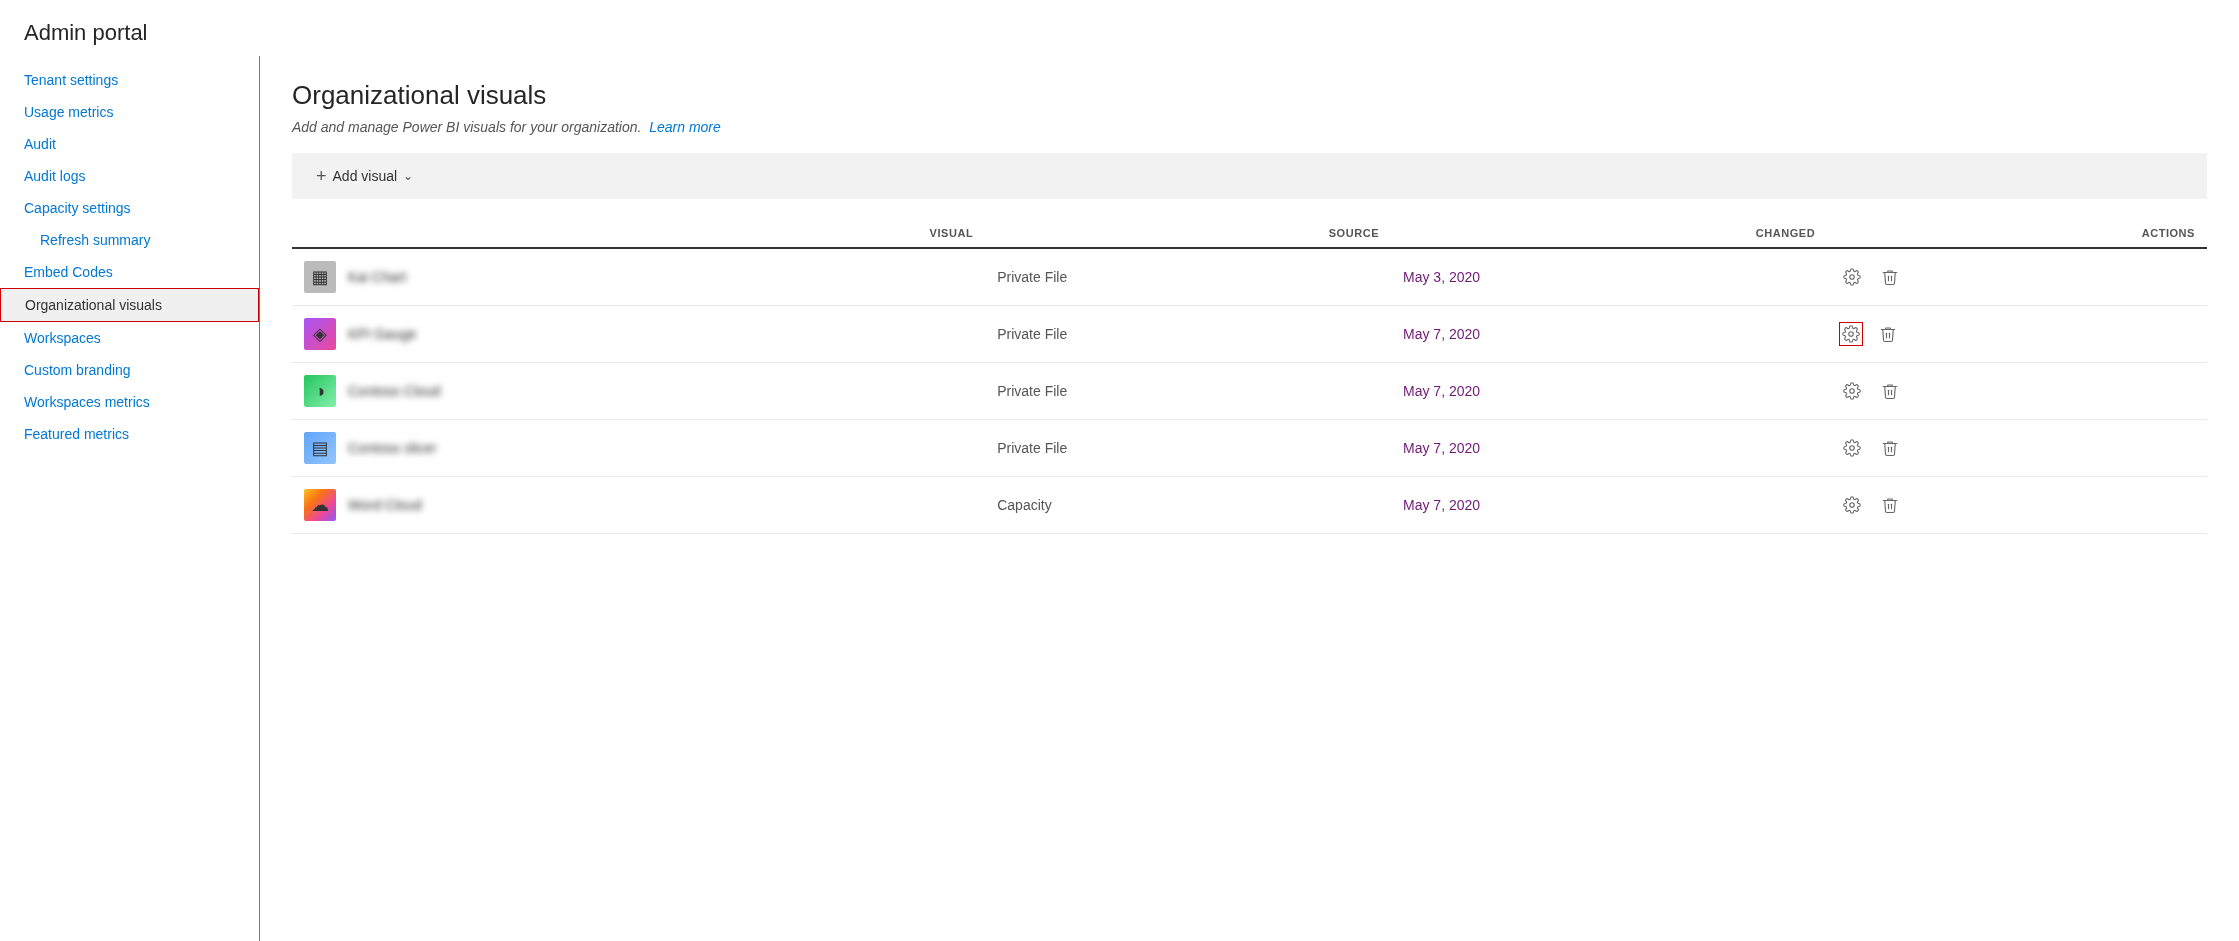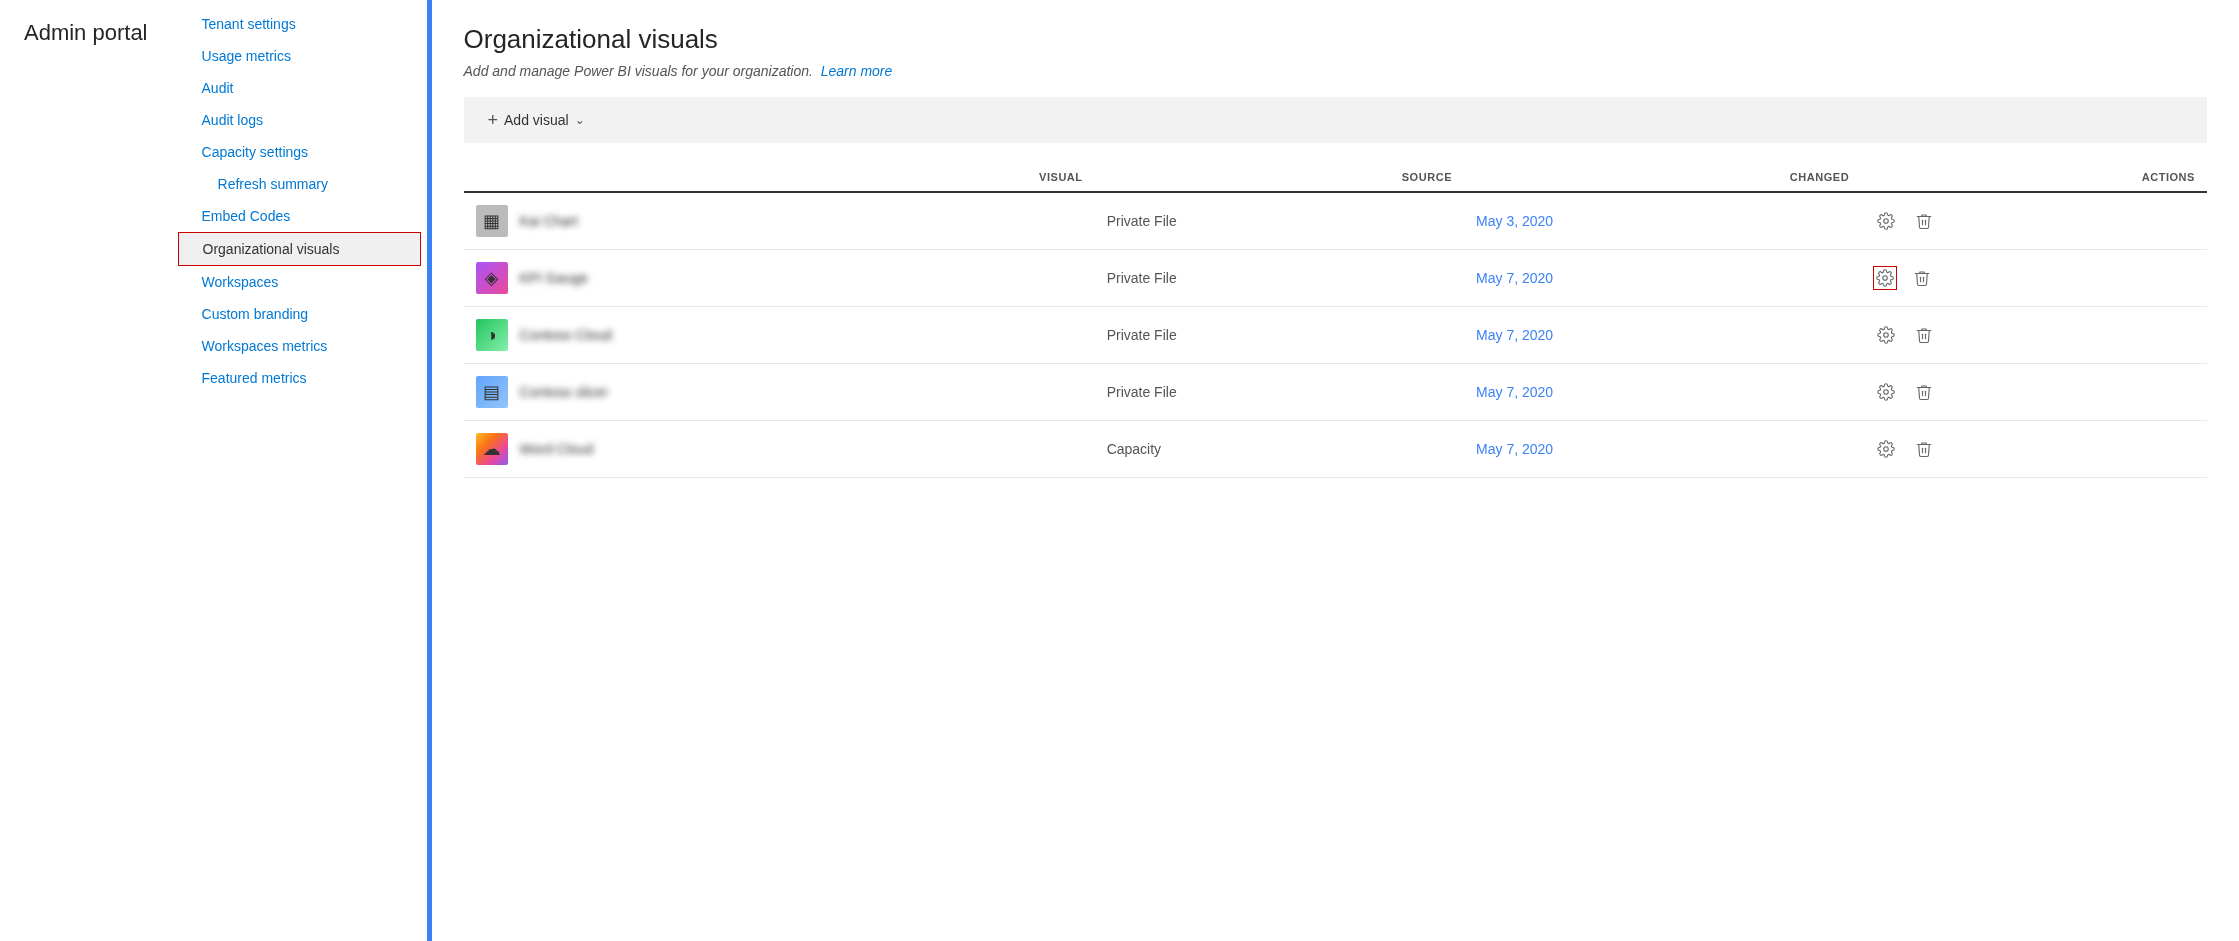--- a/index.html
+++ b/index.html
@@ -7,39 +7,40 @@
       font-family: 'Segoe UI', Tahoma, Geneva, Verdana, sans-serif;
       font-size: 14px;
       color: #333;
       background: #fff;
       display: flex;
       flex-direction: column;
       height: 100vh;
     }
     .app-container {
       display: flex;
+      flex-direction: column;
       height: 100%;
     }
     .page-title {
       padding: 20px 24px 10px 24px;
       font-size: 22px;
       font-weight: 300;
       color: #252525;
     }
     .main-layout {
       display: flex;
       flex: 1;
       overflow: hidden;
     }
     
     .sidebar {
       width: 260px;
       min-width: 260px;
-      padding: 8px 6px;
-      border-right: 5px solid #3b82f6;
+      padding: 8px 0;
+      border-right: 1px solid #3b82f6;
       overflow-y: auto;
     }
     .sidebar-item {
       display: block;
       padding: 8px 24px;
       cursor: pointer;
       color: #0078d4;
       font-size: 14px;
       text-decoration: none;
       white-space: nowrap;
@@ -145,21 +146,21 @@
       font-size: 14px;
       color: #333;
       filter: blur(3px);
       user-select: none;
     }
     .source-cell {
       color: #555;
       margin-top: 40px;
     }
     .changed-cell {
-      color: #3b82f6;
+      color: #701a75;
     }
     .actions-cell {
       display: flex;
       align-items: center;
       gap: 12px;
     }
     .action-icon-btn {
       background: transparent;
       border: none;
       cursor: pointer;

